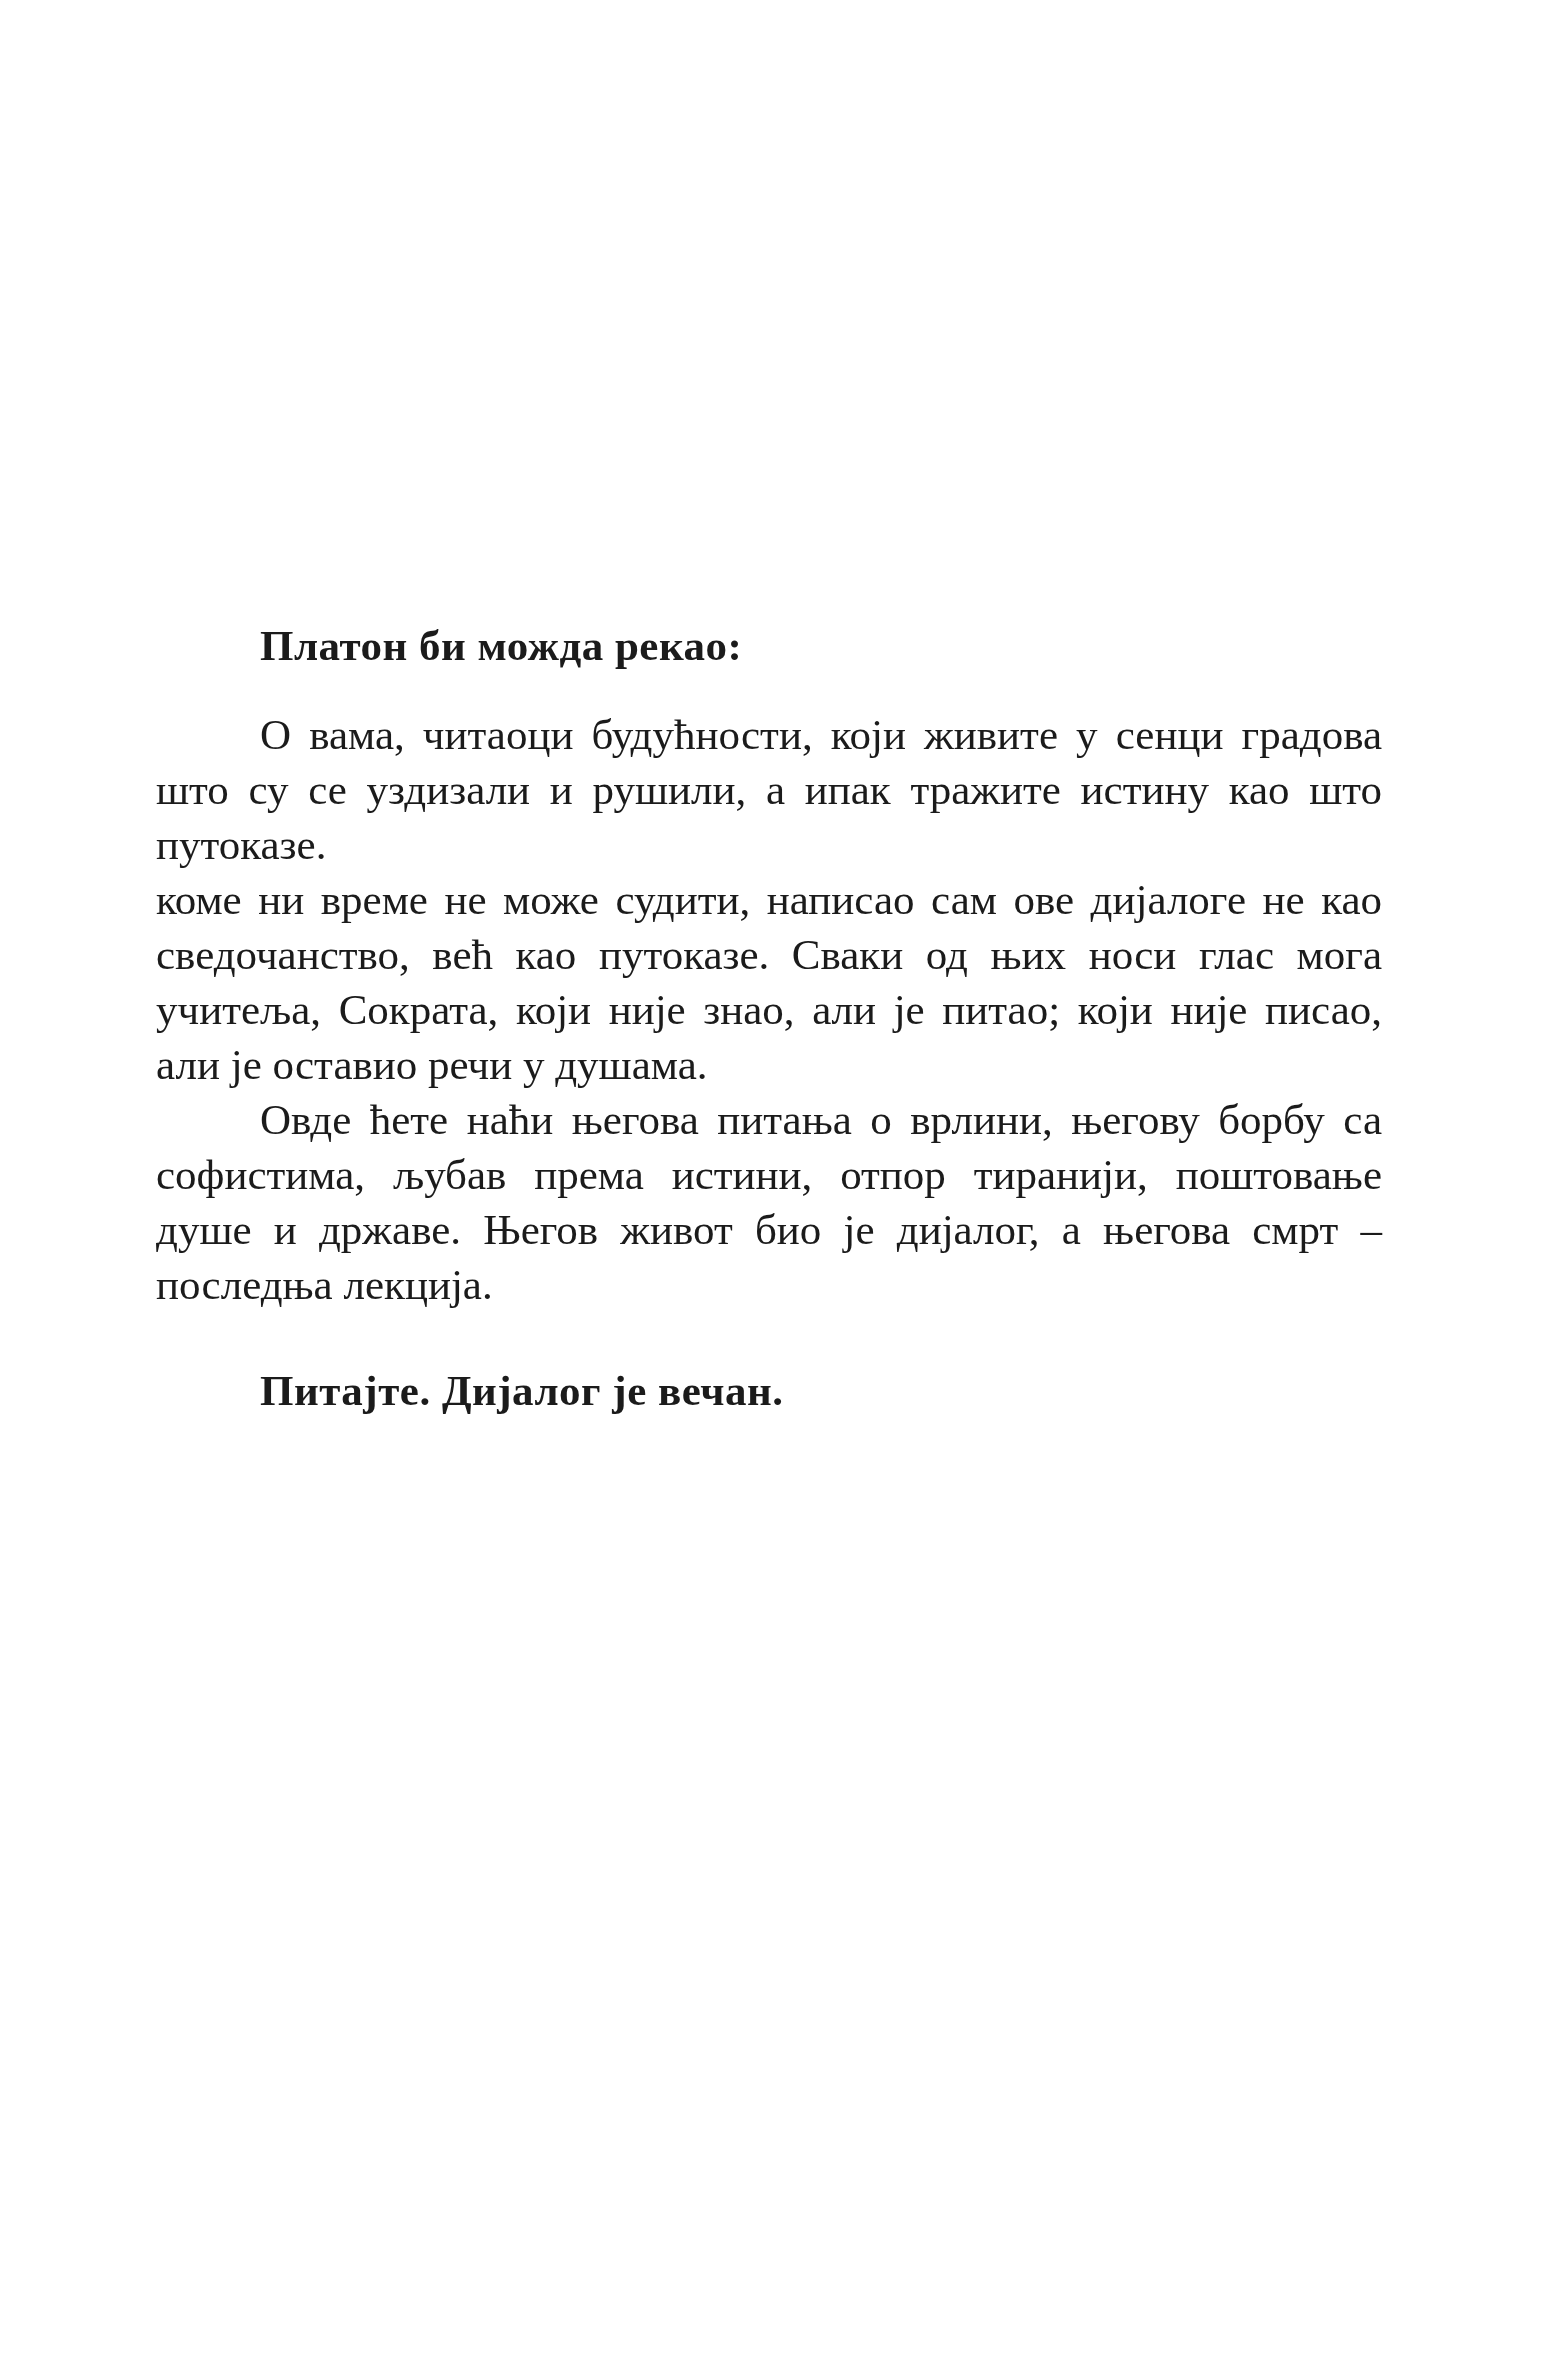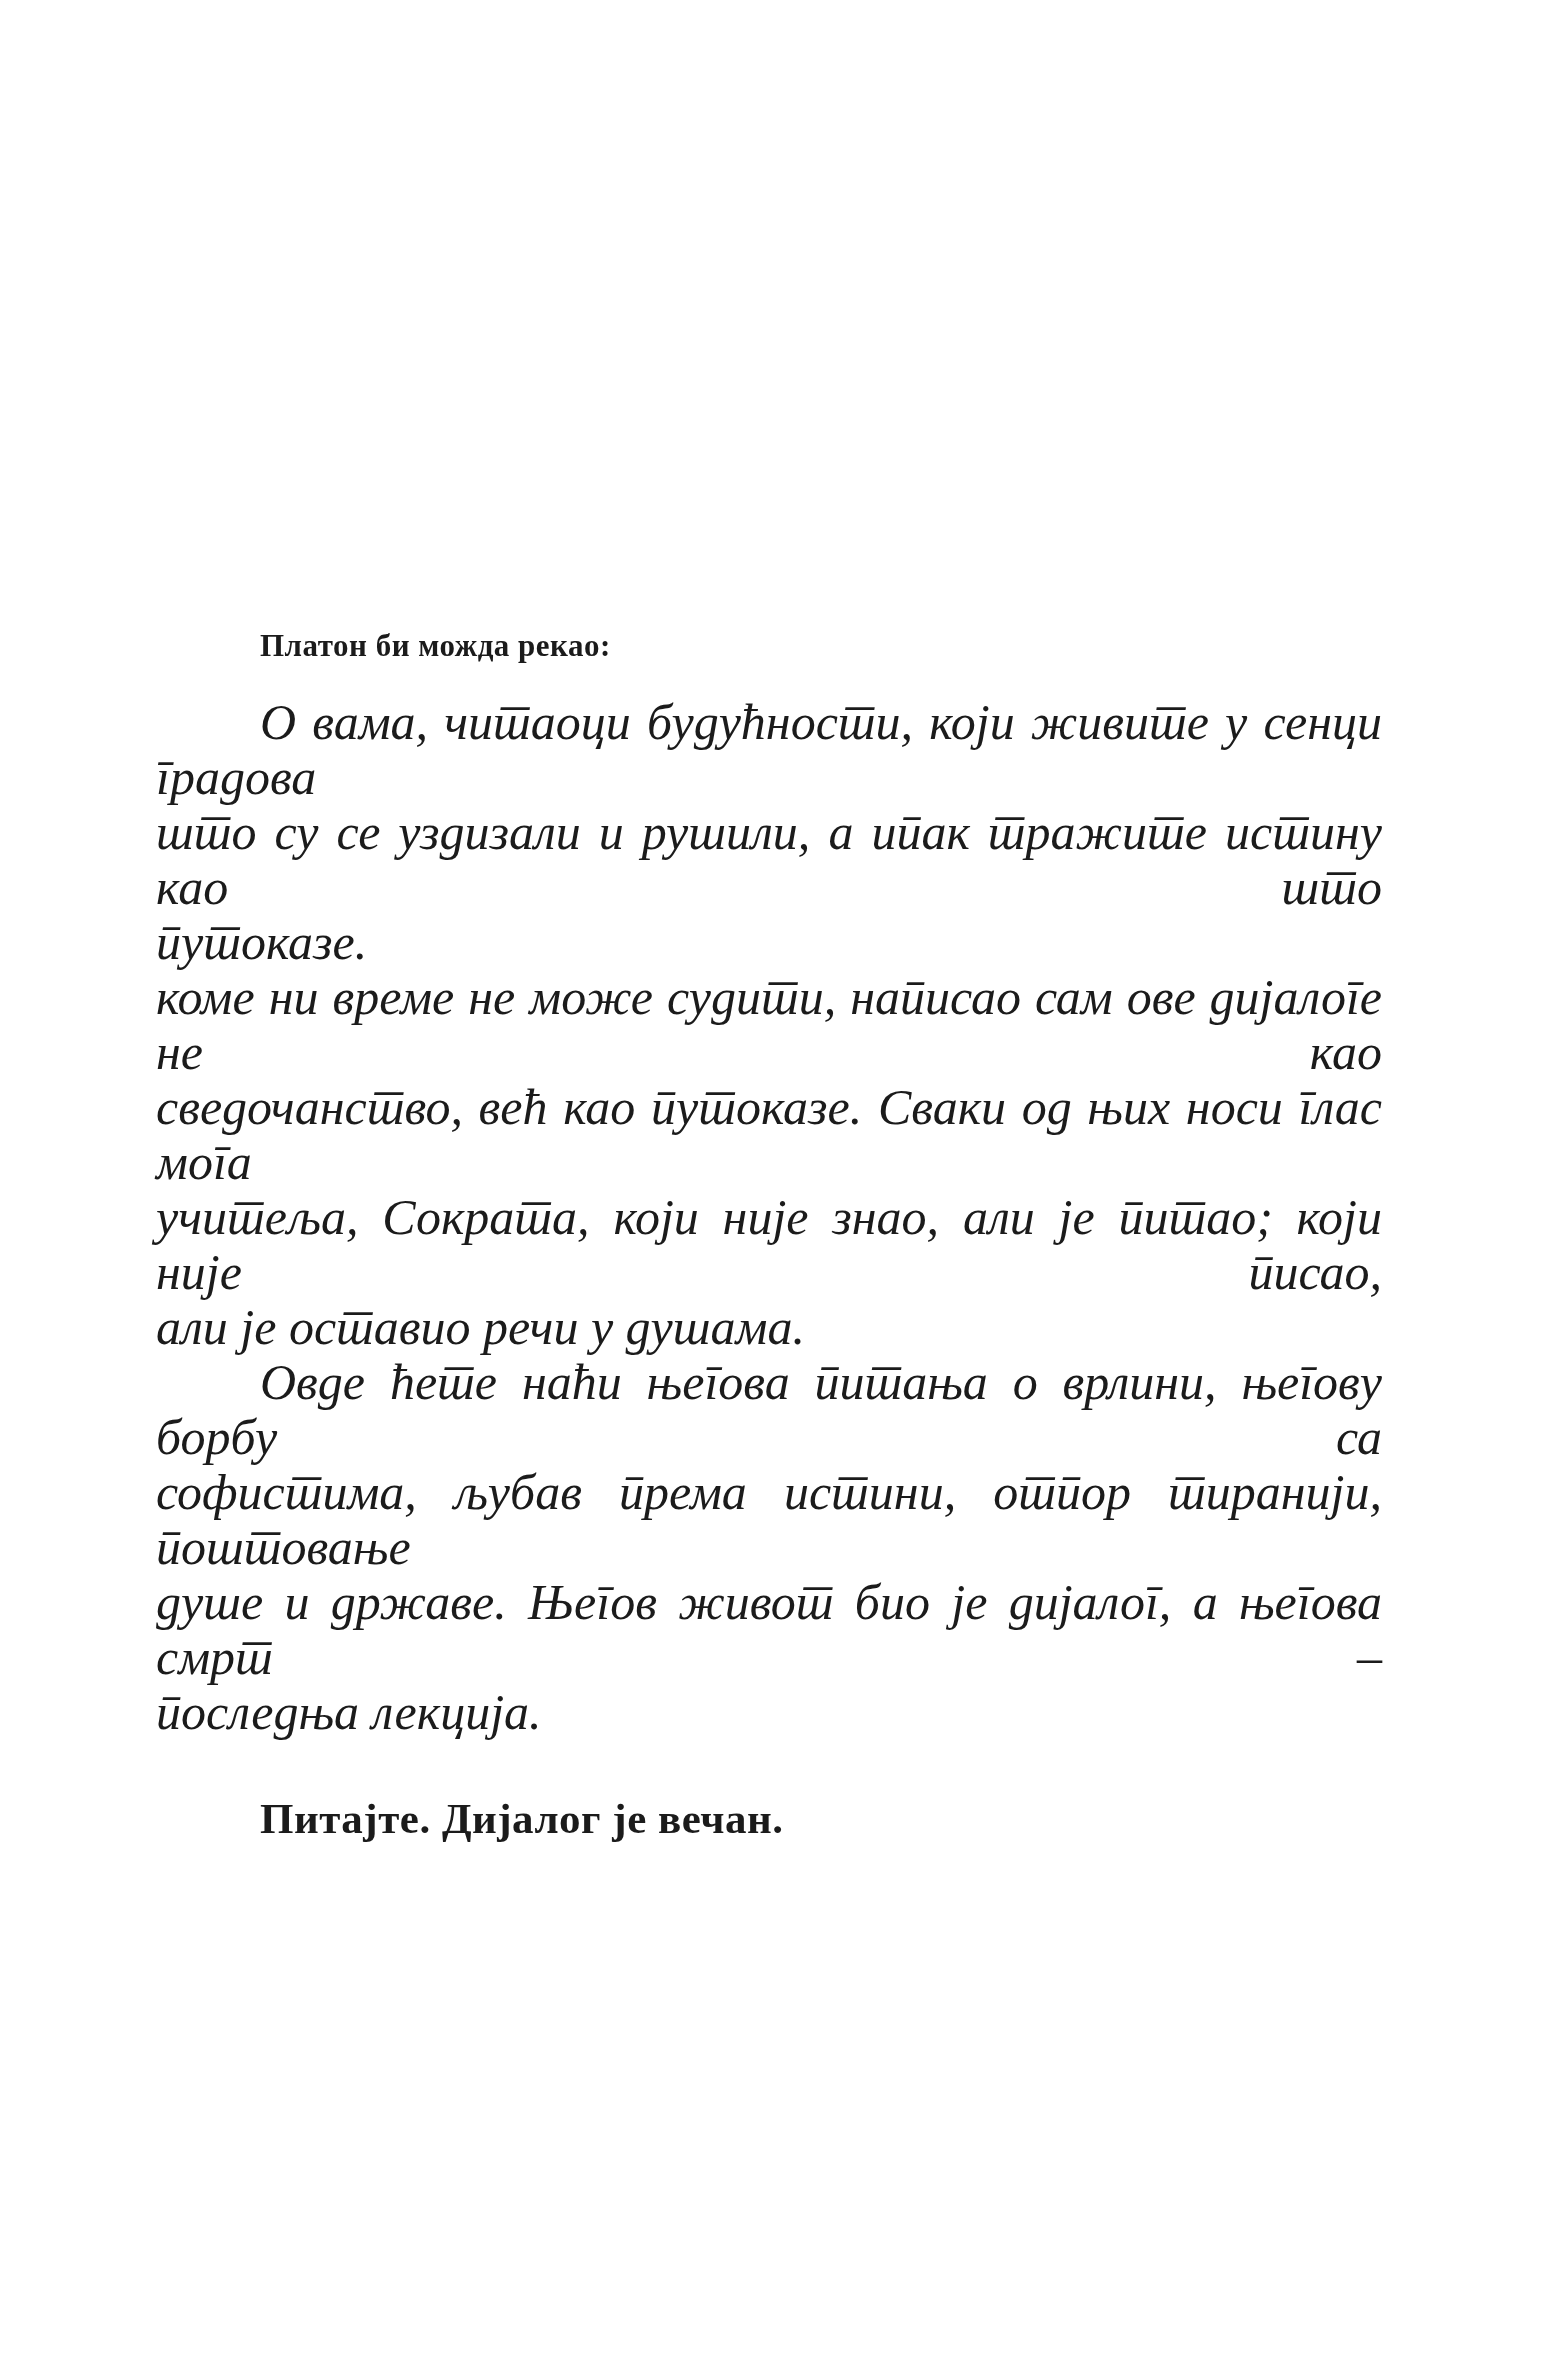--- a/index.html
+++ b/index.html
@@ -12,32 +12,31 @@
     width: 1549px;
     height: 2375px;
     box-sizing: border-box;
     background: #ffffff;
     color: #1b1b1b;
     font-family: "Liberation Serif", "DejaVu Serif", serif;
     padding: 621px 167px 0 156px;
     overflow: hidden;
   }
   .heading {
-    margin: 0 0 24px 0;
-    font-size: 31px;
+    margin: 0 0 36px 0;
+    font-size: 43px;
     line-height: 50px;
     font-weight: bold;
     font-style: normal;
     text-indent: 104px;
     letter-spacing: 0.5px;
   }
   .body-text {
-    font-size: 50px;
+    font-size: 43px;
     line-height: 55px;
-    font-style: italic;
   }
   .paragraph {
     margin: 0;
   }
   .line {
     text-align: justify;
     text-align-last: justify;
     white-space: normal;
   }
   .line.first {

